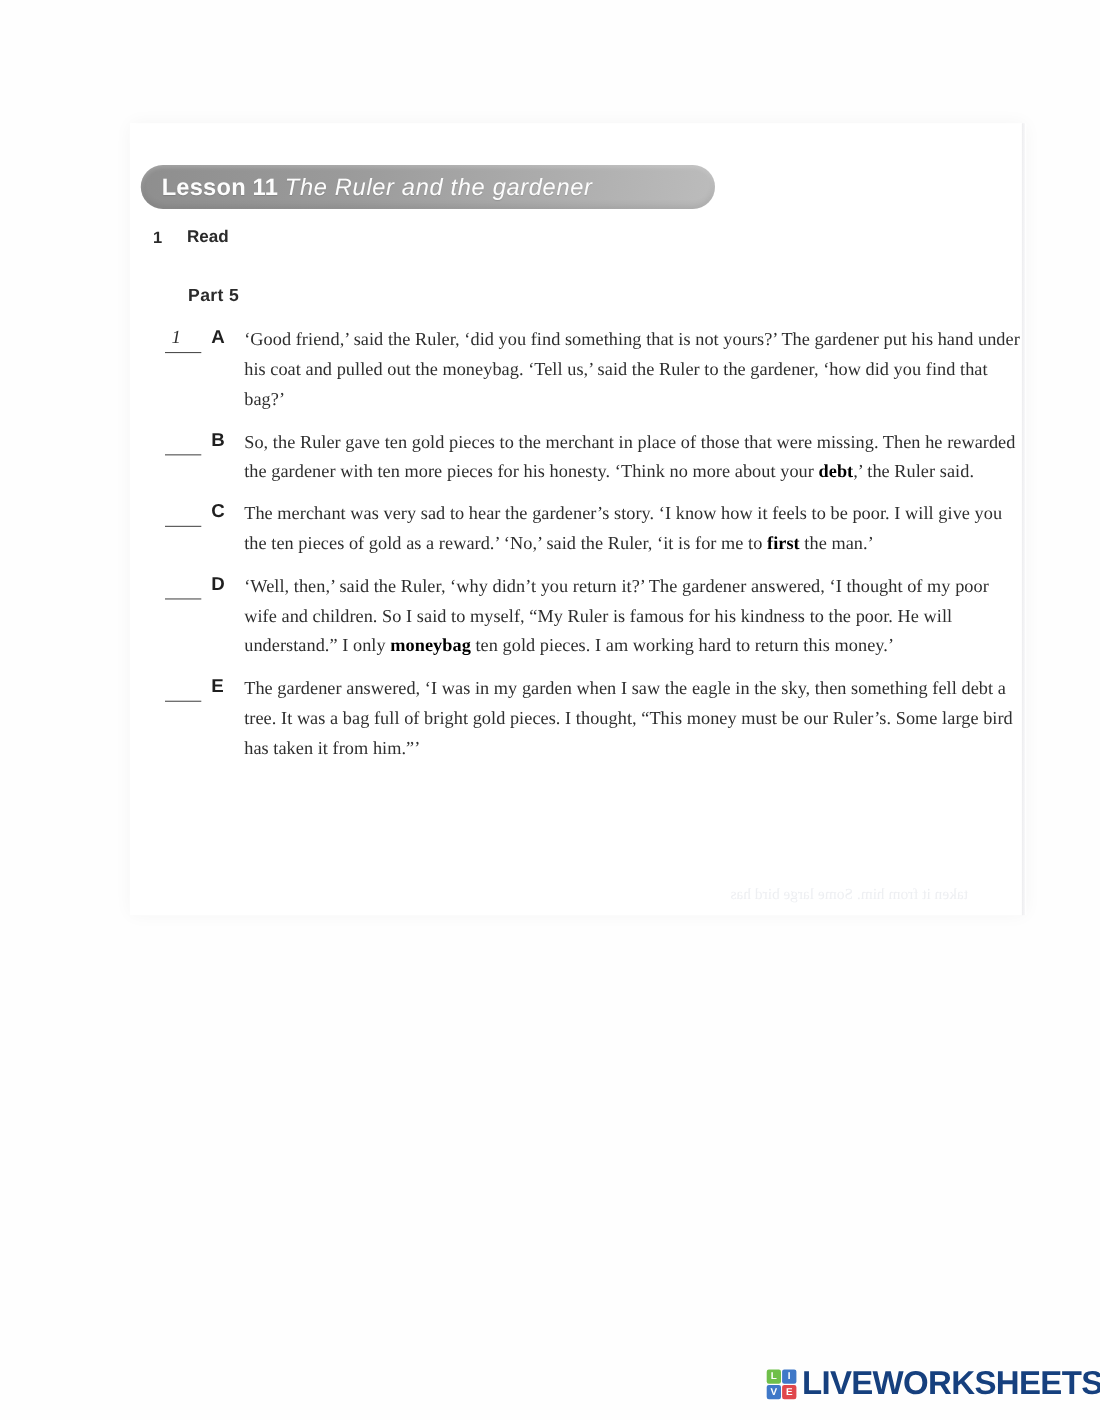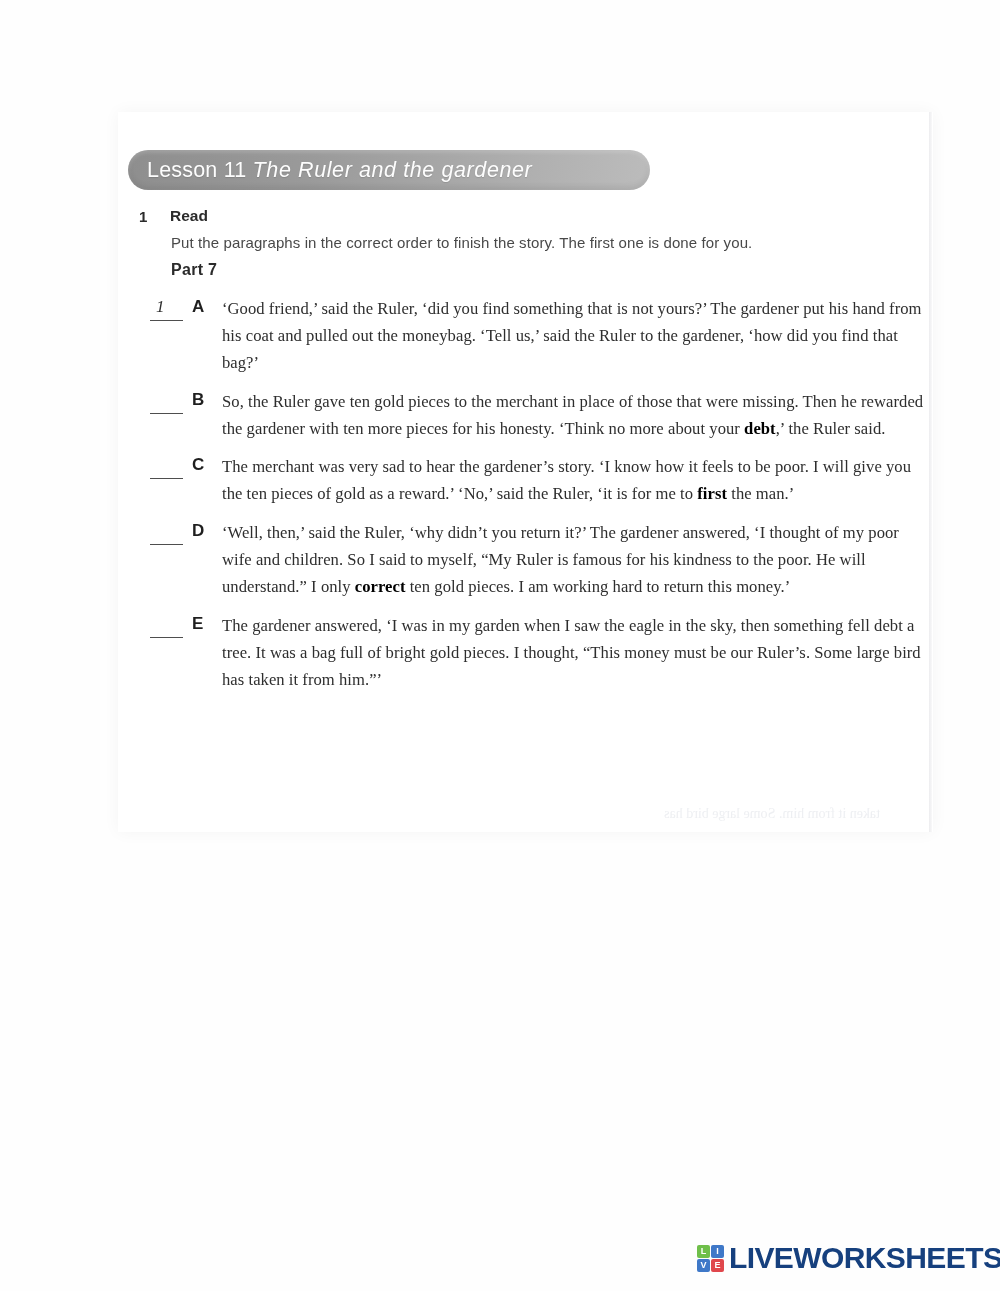--- a/index.html
+++ b/index.html
@@ -60,21 +60,21 @@
     filter: blur(0.15px);
   }
   .banner-text {
     font-size: 21.5px;
     color: #fdfdfd;
     letter-spacing: 0.2px;
     white-space: nowrap;
     text-shadow: 0 1px 1px rgba(0,0,0,0.12);
   }
   .banner-lesson {
-    font-weight: 400;
+    font-weight: 700;
   }
   .banner-title {
     font-style: italic;
     font-weight: 400;
     letter-spacing: 0.6px;
     margin-top: 13px;
   }
 
   
   .ex-num {
@@ -237,32 +237,31 @@
 
   <div class="banner">
     <div class="banner-text">
       <span class="banner-lesson">Lesson 11</span>
       <span class="banner-title">The Ruler and the gardener</span>
     </div>
   </div>
 
   <div class="ex-num">1</div>
   <div class="ex-label">Read</div>
-  <div class="ex-instruction">Put the paragraphs in the correct order to finish the story. The first one is done for you.</div>
-  <div class="part-label">Part 7</div>
+  <div class="part-label">Part 5</div>
 
   <div class="items">
 
     <div class="item">
       <div class="blank-wrap">
         <span class="blank-answer">1</span>
         <span class="blank-line"></span>
       </div>
       <div class="item-letter">A</div>
-      <div class="item-text">‘Good friend,’ said the Ruler, ‘did you find something that is not yours?’ The gardener put his hand from his coat and pulled out the moneybag. ‘Tell us,’ said the Ruler to the gardener, ‘how did you find that bag?’</div>
+      <div class="item-text">‘Good friend,’ said the Ruler, ‘did you find something that is not yours?’ The gardener put his hand under his coat and pulled out the moneybag. ‘Tell us,’ said the Ruler to the gardener, ‘how did you find that bag?’</div>
     </div>
 
     <div class="item">
       <div class="blank-wrap">
         <span class="blank-answer"></span>
         <span class="blank-line"></span>
       </div>
       <div class="item-letter">B</div>
       <div class="item-text">So, the Ruler gave ten gold pieces to the merchant in place of those that were missing. Then he rewarded the gardener with ten more pieces for his honesty. ‘Think no more about your <b>debt</b>,’ the Ruler said.</div>
     </div>
@@ -275,21 +274,21 @@
       <div class="item-letter">C</div>
       <div class="item-text">The merchant was very sad to hear the gardener’s story. ‘I know how it feels to be poor. I will give you the ten pieces of gold as a reward.’ ‘No,’ said the Ruler, ‘it is for me to <b>first</b> the man.’</div>
     </div>
 
     <div class="item">
       <div class="blank-wrap">
         <span class="blank-answer"></span>
         <span class="blank-line"></span>
       </div>
       <div class="item-letter">D</div>
-      <div class="item-text">‘Well, then,’ said the Ruler, ‘why didn’t you return it?’ The gardener answered, ‘I thought of my poor wife and children. So I said to myself, “My Ruler is famous for his kindness to the poor. He will understand.” I only <b>correct</b> ten gold pieces. I am working hard to return this money.’</div>
+      <div class="item-text">‘Well, then,’ said the Ruler, ‘why didn’t you return it?’ The gardener answered, ‘I thought of my poor wife and children. So I said to myself, “My Ruler is famous for his kindness to the poor. He will understand.” I only <b>moneybag</b> ten gold pieces. I am working hard to return this money.’</div>
     </div>
 
     <div class="item">
       <div class="blank-wrap">
         <span class="blank-answer"></span>
         <span class="blank-line"></span>
       </div>
       <div class="item-letter">E</div>
       <div class="item-text">The gardener answered, ‘I was in my garden when I saw the eagle in the sky, then something fell debt a tree. It was a bag full of bright gold pieces. I thought, “This money must be our Ruler’s. Some large bird has taken it from him.”’</div>
     </div>

